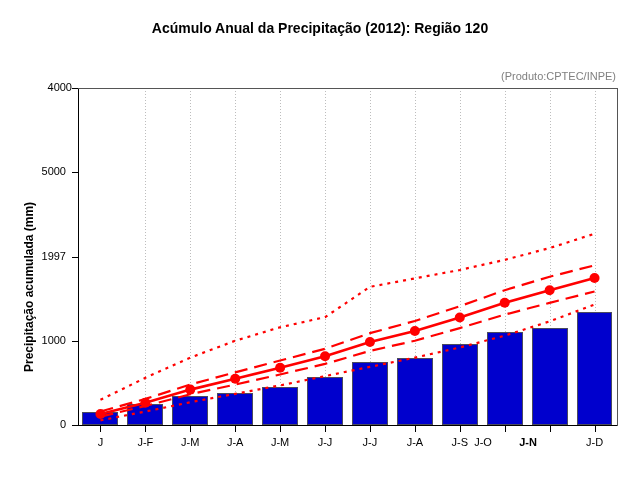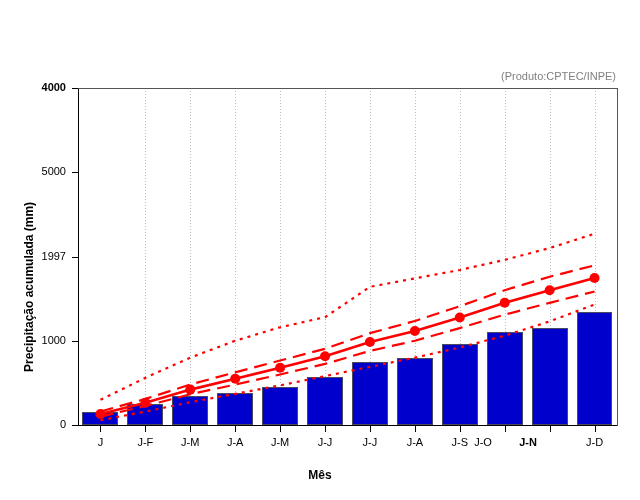--- a/index.html
+++ b/index.html
@@ -52,37 +52,37 @@
   .key-solid{background:#FF0000;}
   .key-dashed{background:repeating-linear-gradient(to right,#FF0000 0 11px,transparent 11px 17px);}
   .key-dotted{background:repeating-linear-gradient(to right,#FF0000 0 4px,transparent 4px 8px);}
   svg.overlay{position:absolute;left:0;top:0;width:640px;height:500px;pointer-events:none;}
 </style>
 </head>
 <body>
 
 <div id="chart-root">
 
+  <div class="chart-title">Acúmulo Anual da Precipitação (2012): Região 120</div>
 
   <div class="credit">(Produto:CPTEC/INPE)</div>
 
   <div class="ylabel">Precipitação acumulada (mm)</div>
-  <div class="xlabel">Mês</div>
 
   <div id="yaxis-group">
       <div class="ytick" style="top: 425px;"></div>
       <div class="ytick-label" style="top: 418px; left: 16px; width: 50px;">0</div>
       <div class="ytick" style="top: 340.75px;"></div>
       <div class="ytick-label" style="top: 333.75px; left: 16px; width: 50px;">1000</div>
       <div class="ytick" style="top: 256.5px;"></div>
       <div class="ytick-label" style="top: 249.5px; left: 16px; width: 50px;">1997</div>
       <div class="ytick" style="top: 172.25px;"></div>
       <div class="ytick-label" style="top: 165.25px; left: 16px; width: 50px;">5000</div>
       <div class="ytick" style="top: 88px;"></div>
-      <div class="ytick-label" style="top: 81px; left: 16px; width: 50px; font-weight: bold;">4000</div>
+      <div class="ytick-label" style="top: 81px; left: 22px; width: 50px;">4000</div>
     </div>
 
   <div id="xaxis-group">
       <div class="xtick" style="left: 100.458px;"></div>
       <div class="xtick-label" style="left: 70.4583px;">J</div>
       <div class="xtick" style="left: 145.375px;"></div>
       <div class="xtick-label" style="left: 115.375px;">J-F</div>
       <div class="xtick" style="left: 190.292px;"></div>
       <div class="xtick-label" style="left: 160.292px;">J-M</div>
       <div class="xtick" style="left: 235.208px;"></div>

